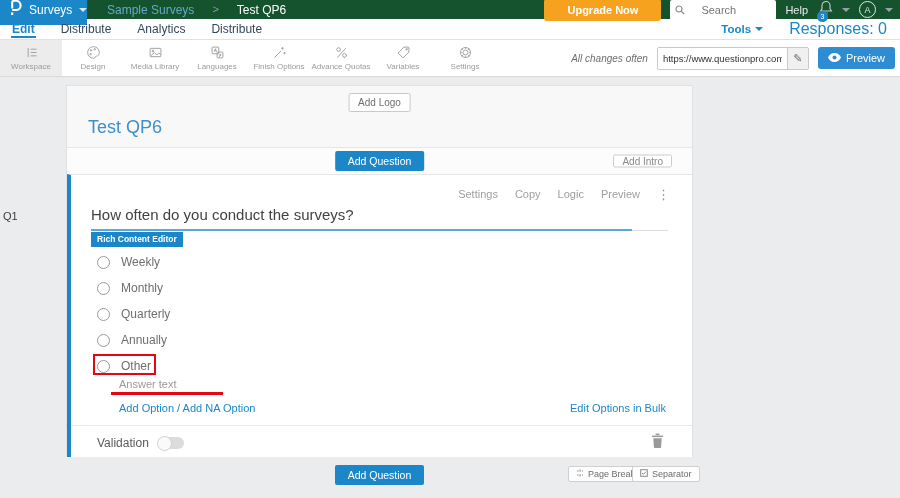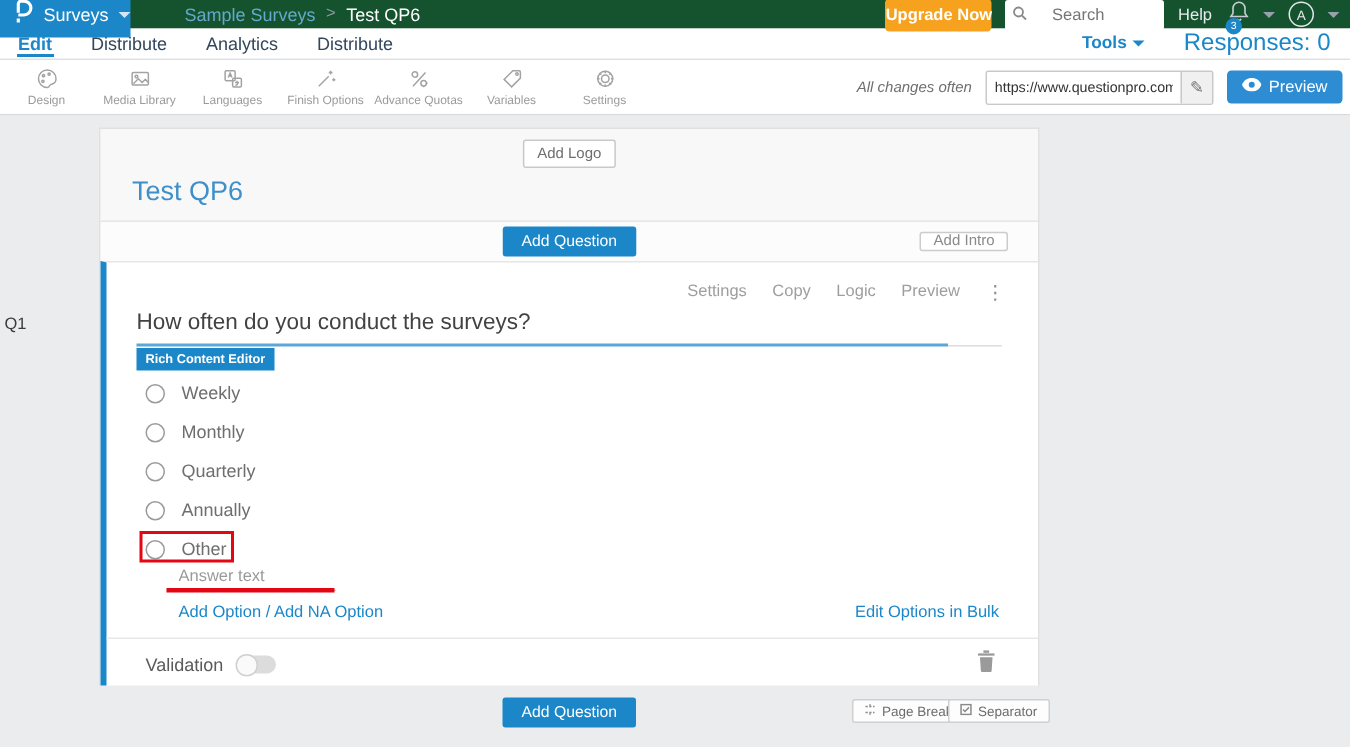--- a/index.html
+++ b/index.html
@@ -4,26 +4,26 @@
 <style>
   * { margin:0; padding:0; box-sizing:border-box; }
   html,body { width:900px; height:498px; font-family:"Liberation Sans", sans-serif; background:#EBECED; overflow:hidden; }
 
   
   .topbar { height:19px; background:#14532d; display:flex; align-items:center; }
   .logo-block { width:87px; height:31px; background:#1B87C9; display:flex; align-items:center; gap:7px; padding-left:9px; flex:none; cursor:pointer; }
   .logo-block svg { flex:none; }
   .product-label { color:#fff; font-size:12px; }
   .caret { width:0; height:0; border-left:4px solid transparent; border-right:4px solid transparent; border-top:4px solid #d7e6f2; display:inline-block; }
-  .breadcrumb { margin-left:36px; display:flex; gap:7px; font-size:12px; }
+  .breadcrumb { margin-left:20px; display:flex; gap:18px; font-size:12px; }
   .crumb-parent { color:#64A9CC; cursor:pointer; }
   .crumb-sep { color:#8B98A5; font-size:11px; }
   .crumb-current { color:#FFFFFF; }
   .topbar-right { margin-left:auto; display:flex; align-items:center; gap:9px; padding-right:7px; }
-  .upgrade-btn { background:#F6A21E; color:#fff; border:none; font-size:11px; font-weight:bold; padding:5px 0; border-radius:3px; cursor:pointer; font-family:inherit; }
+  .upgrade-btn { background:#F6A21E; color:#fff; border:none; font-size:11px; font-weight:bold; padding:5px 23px; border-radius:3px; cursor:pointer; font-family:inherit; }
   .search-box { width:106px; height:20px; background:#fff; border-radius:2px; display:flex; align-items:center; gap:16px; padding:0 5px; }
   .search-box input { border:none; outline:none; width:100%; font-size:11px; font-family:inherit; color:#444; background:transparent; }
   .help-link { color:#E8EBEE; font-size:11px; cursor:pointer; }
   .bell-wrap { position:relative; cursor:pointer; margin-left:2px; }
   .badge { position:absolute; left:-2px; bottom:-3px; width:11px; height:11px; background:#1B87C9; border-radius:50%; color:#fff; font-size:7px; display:flex; align-items:center; justify-content:center; }
   .caret-dim { border-top-color:#97A1AB; }
   .avatar { width:17px; height:17px; border:1px solid #E4E8EB; border-radius:50%; color:#E4E8EB; font-size:9px; display:flex; align-items:center; justify-content:center; cursor:pointer; }
 
   
   .navbar { height:21px; background:#fff; border-bottom:1px solid #DFE1E3; display:flex; align-items:center; padding:0 11px; }
@@ -147,20 +147,27 @@
   <div class="navbar-right">
     <span class="tools-link">
       <span>Tools</span>
       <span class="caret"></span>
     </span>
     <span class="responses">Responses: 0</span>
   </div>
 </div>
 
 <div class="toolbar">
+  <div class="tb-item active">
+    <svg class="tb-icon" width="15" height="15" viewBox="0 0 18 18">
+        <path d="M5 3.5 v11"></path>
+        <path d="M8 5 h7 M8 9 h7 M8 13 h7"></path>
+      </svg>
+    <span class="tb-label">Workspace</span>
+  </div>
   <div class="tb-item">
     <svg class="tb-icon" width="15" height="15" viewBox="0 0 18 18">
         <path d="M9 2 a7 7 0 1 0 0 14 c2 0 1.5-2 3-2.5 1.7-.5 4-.5 4-4.5 A7 7 0 0 0 9 2 z"></path>
         <circle cx="6" cy="6.5" r="0.9"></circle>
         <circle cx="10.5" cy="5.2" r="0.9"></circle>
         <circle cx="5.5" cy="11" r="0.9"></circle>
       </svg>
     <span class="tb-label">Design</span>
   </div>
   <div class="tb-item">

